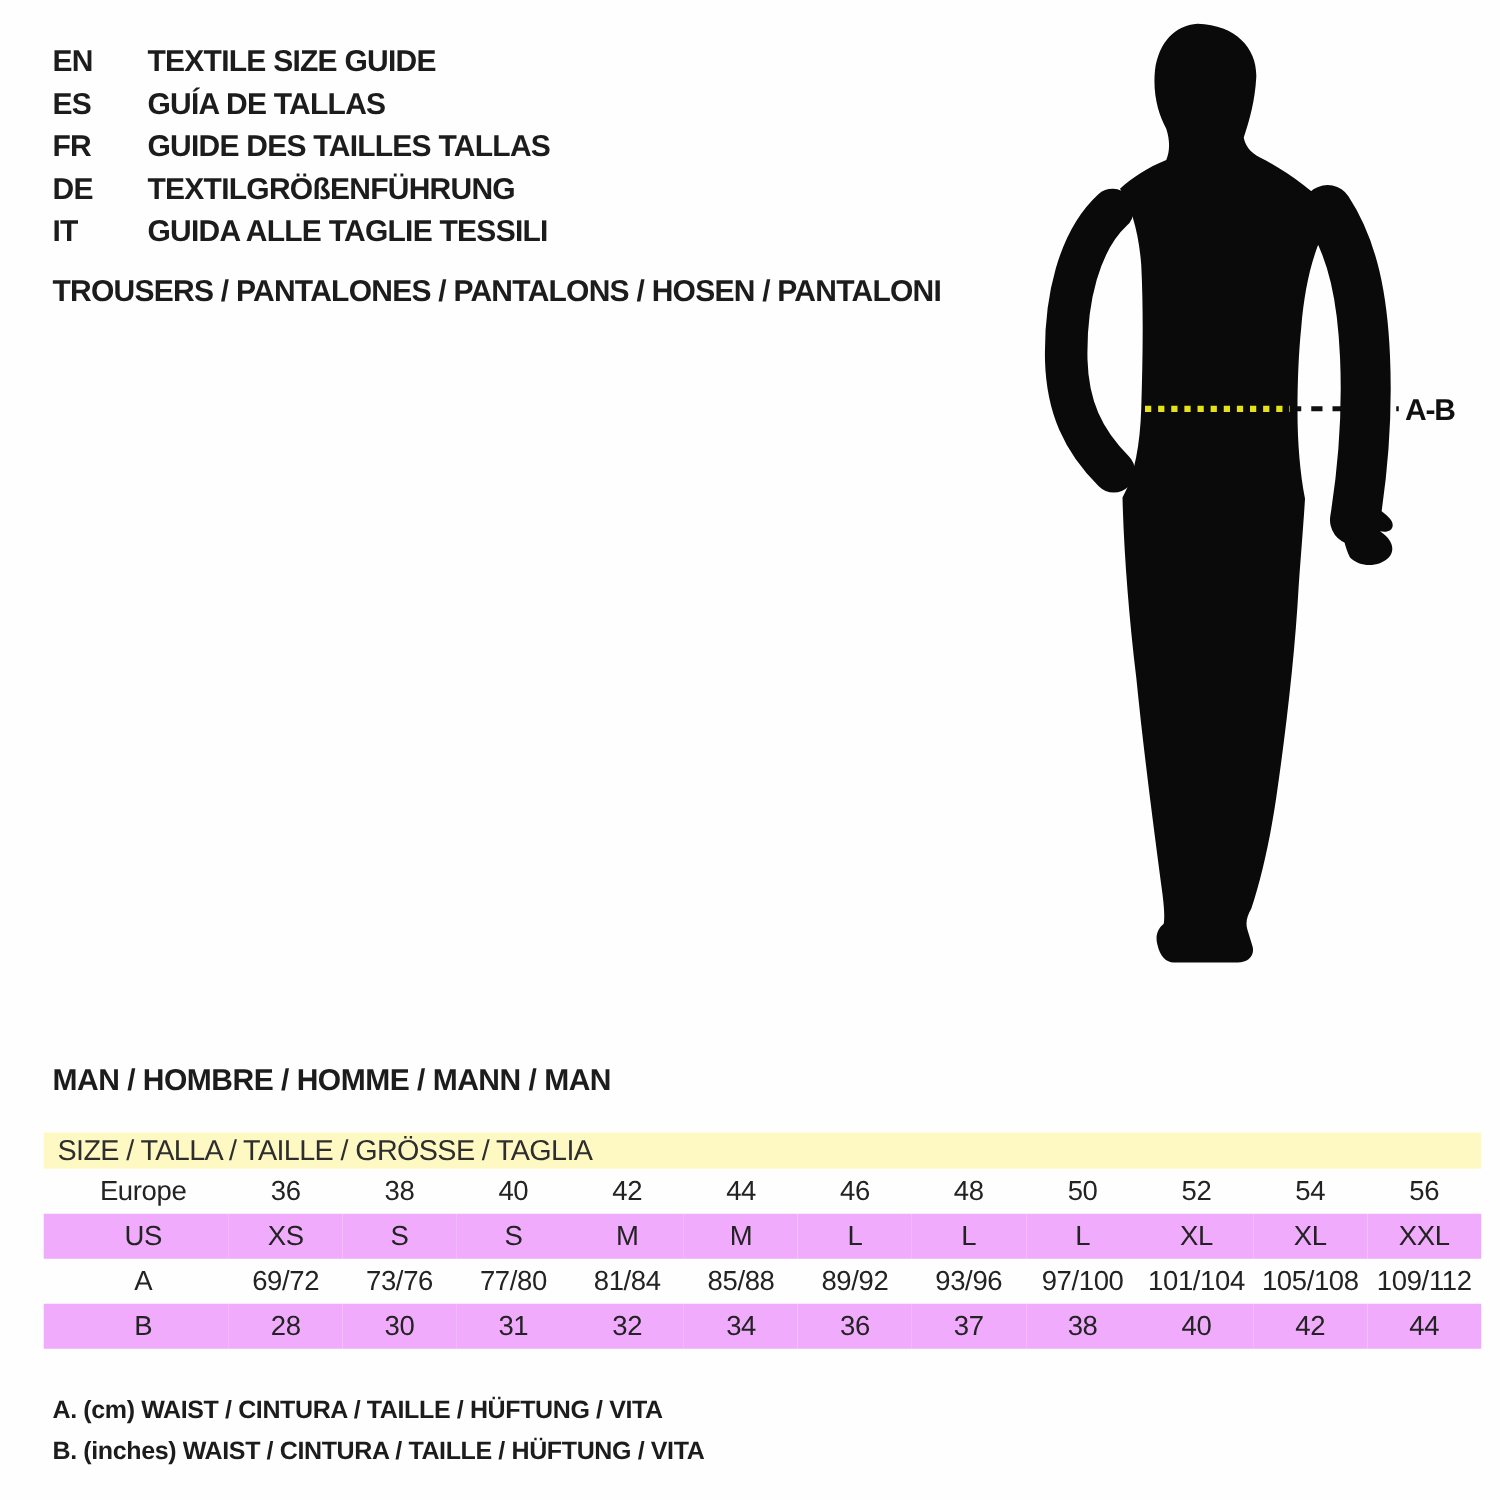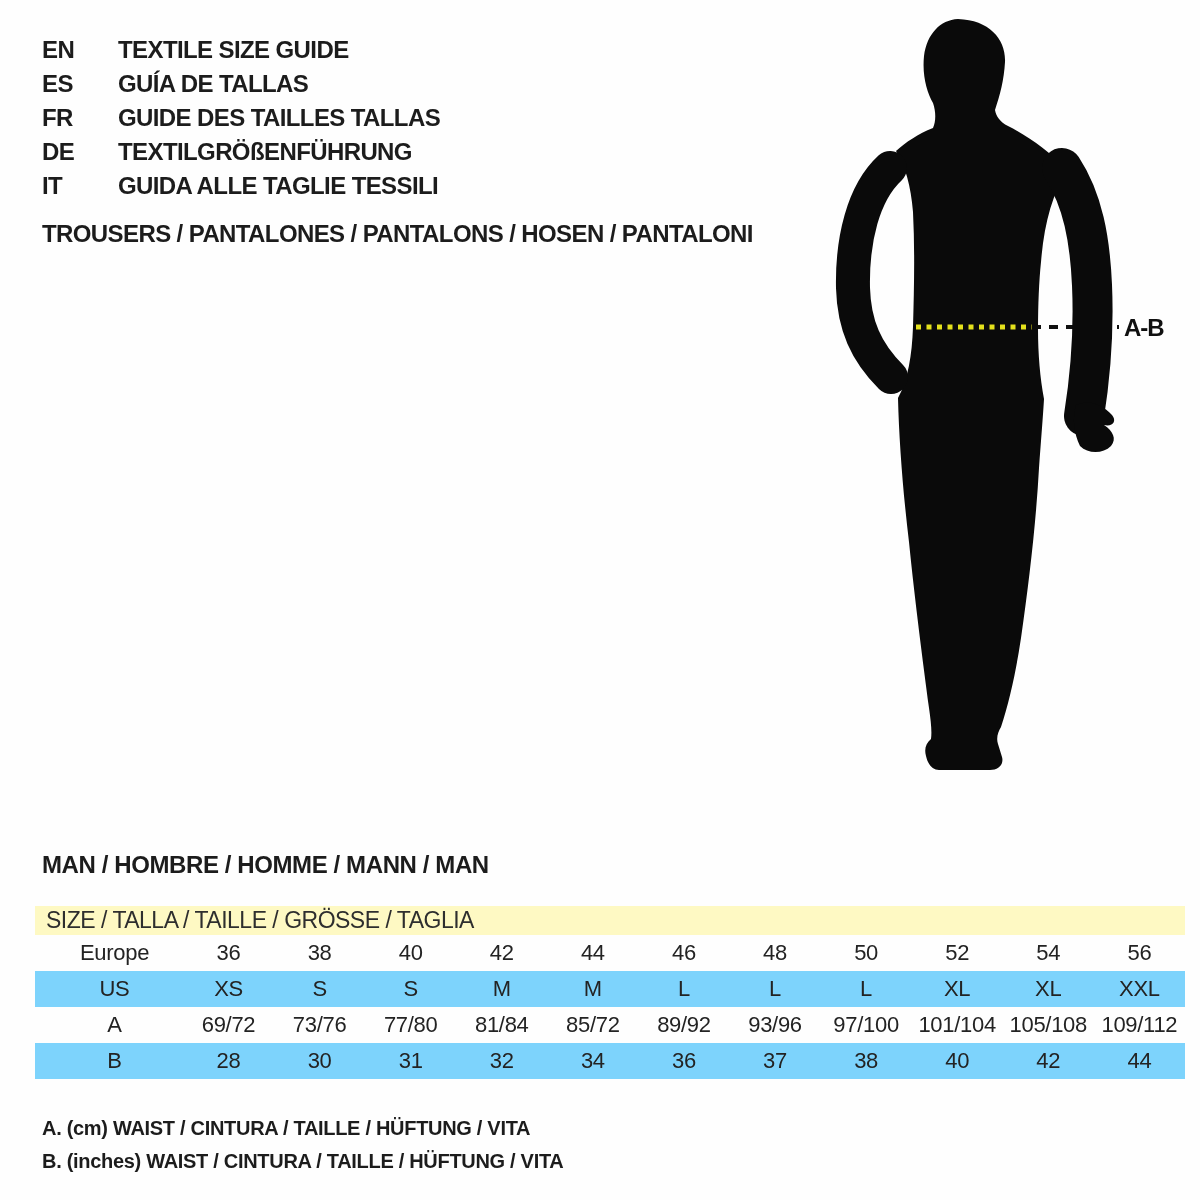--- a/index.html
+++ b/index.html
@@ -31,21 +31,21 @@
     position:absolute;left:35px;top:906px;width:1150px;
     border-collapse:collapse;table-layout:fixed;
     font-size:22px;letter-spacing:-0.3px;
   }
   th.size-header{
     background:#fef9c3;height:29px;font-weight:normal;text-align:left;
     padding:0 0 0 11px;font-size:23px;color:#2e2e2e;letter-spacing:-0.5px;
   }
   td{height:36px;text-align:center;padding:0;color:#232323;vertical-align:middle;}
   td.row-label{text-align:center;padding-left:11px;}
-  tr.alt{background:#7dd3fc;}
+  tr.alt{background:#f0abfc;}
 
   
   .footnotes{position:absolute;left:42px;top:1112px;font-size:20px;font-weight:bold;letter-spacing:-0.3px;line-height:33px;white-space:nowrap;}
 </style>
 </head>
 <body>
 
 <div class="canvas">
 
   <div class="lang-block">
@@ -172,21 +172,21 @@
         <td>XL</td>
         <td>XL</td>
         <td>XXL</td>
       </tr>
       <tr>
         <td class="row-label">A</td>
         <td>69/72</td>
         <td>73/76</td>
         <td>77/80</td>
         <td>81/84</td>
-        <td>85/72</td>
+        <td>85/88</td>
         <td>89/92</td>
         <td>93/96</td>
         <td>97/100</td>
         <td>101/104</td>
         <td>105/108</td>
         <td>109/112</td>
       </tr>
       <tr class="alt">
         <td class="row-label">B</td>
         <td>28</td>

